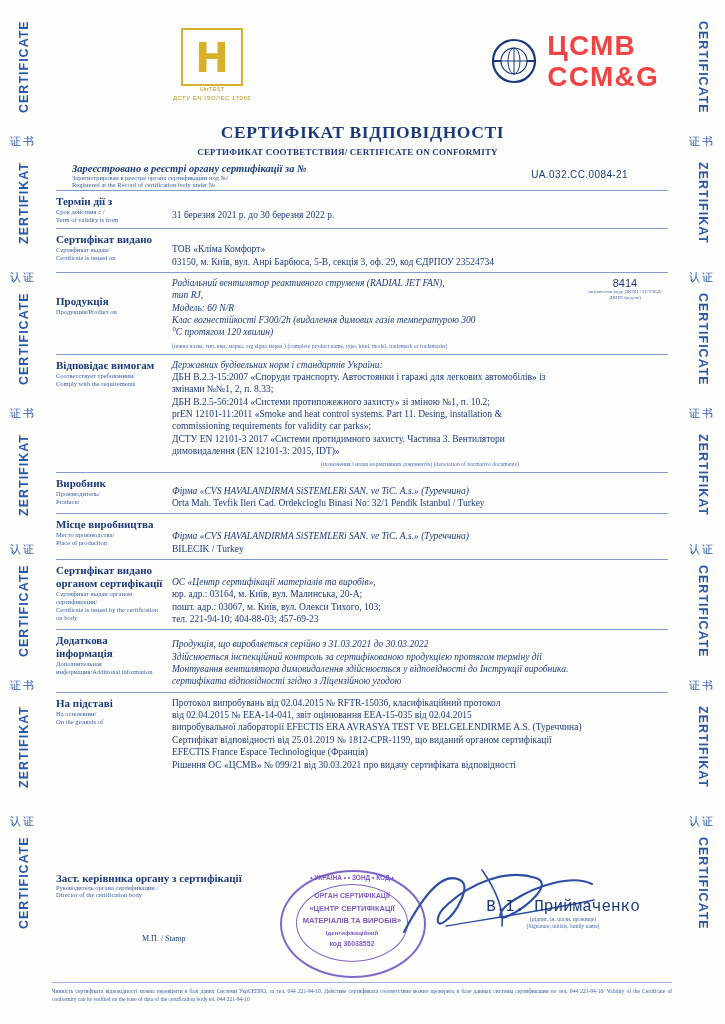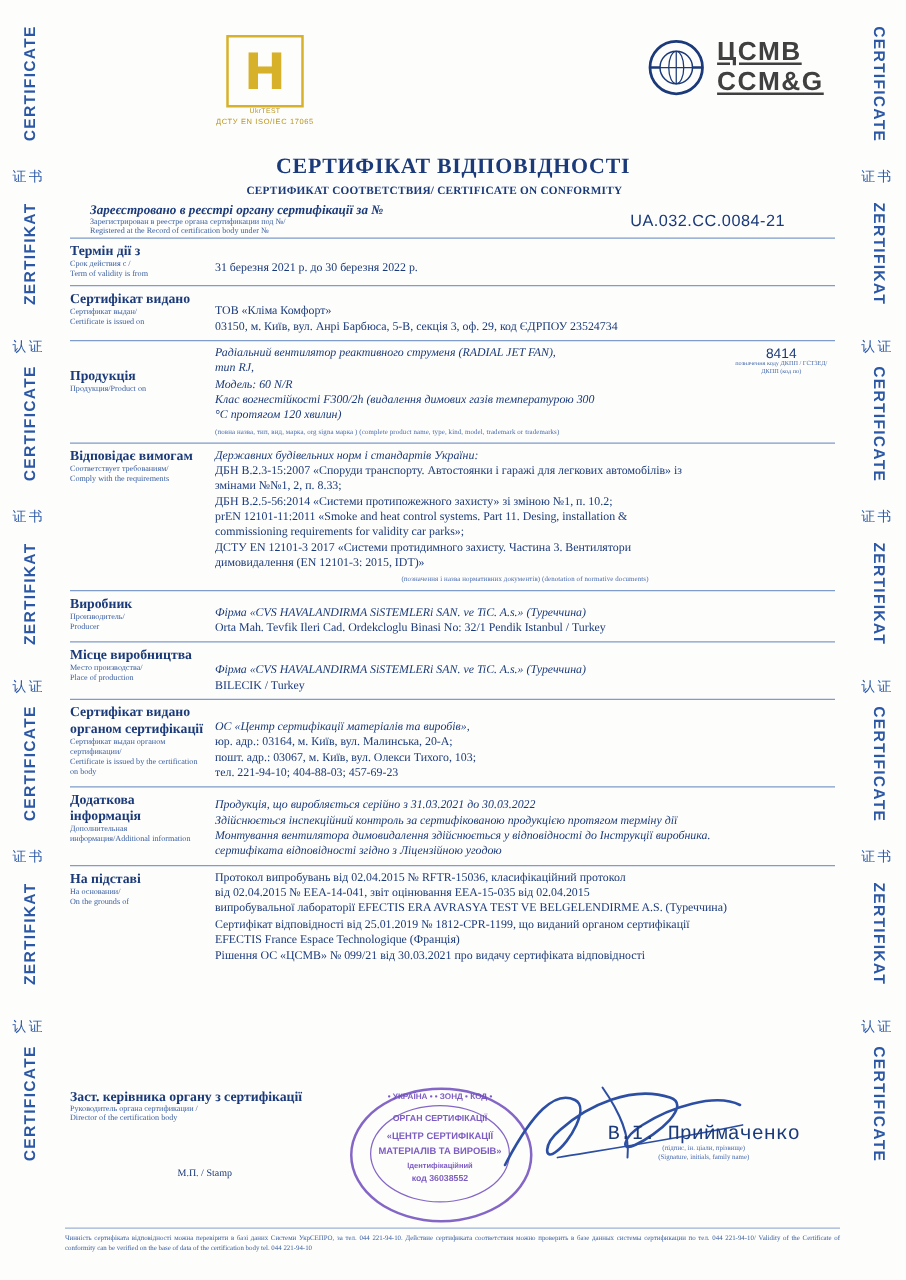--- a/index.html
+++ b/index.html
@@ -103,26 +103,25 @@
     display: flex;
     align-items: center;
     gap: 9px;
   }
   .csmvg-logo {
     width: 48px;
     height: 48px;
   }
   .csmvg-text div {
     font-family: "Liberation Sans", sans-serif;
-    font-size: 21px;
+    font-size: 28px;
     font-weight: bold;
     letter-spacing: 1.2px;
-    color: #404040;
+    color: #ef4444;
     line-height: 1.12;
-    text-decoration: underline;
   }
   
   .title-main {
     position: absolute;
     top: 122px;
     left: 0;
     width: 725px;
     text-align: center;
     font-family: "Liberation Serif", serif;
     font-size: 17.5px;
@@ -203,21 +202,21 @@
   .reg-line2, .reg-line3 {
     font-family: "Liberation Serif", serif;
     font-size: 6.5px;
     color: #3a5fa0;
   }
   .reg-number {
     position: absolute;
     right: 40px;
     top: 6px;
     font-family: "Liberation Sans", sans-serif;
-    font-size: 13px;
+    font-size: 10px;
     letter-spacing: .4px;
     color: #1b3a7a;
   }
   .hr-line {
     border: none;
     border-top: 1px solid #7f9ccb;
     margin: 2px 0 4px 0;
   }
   .prod-code {
     position: absolute;

